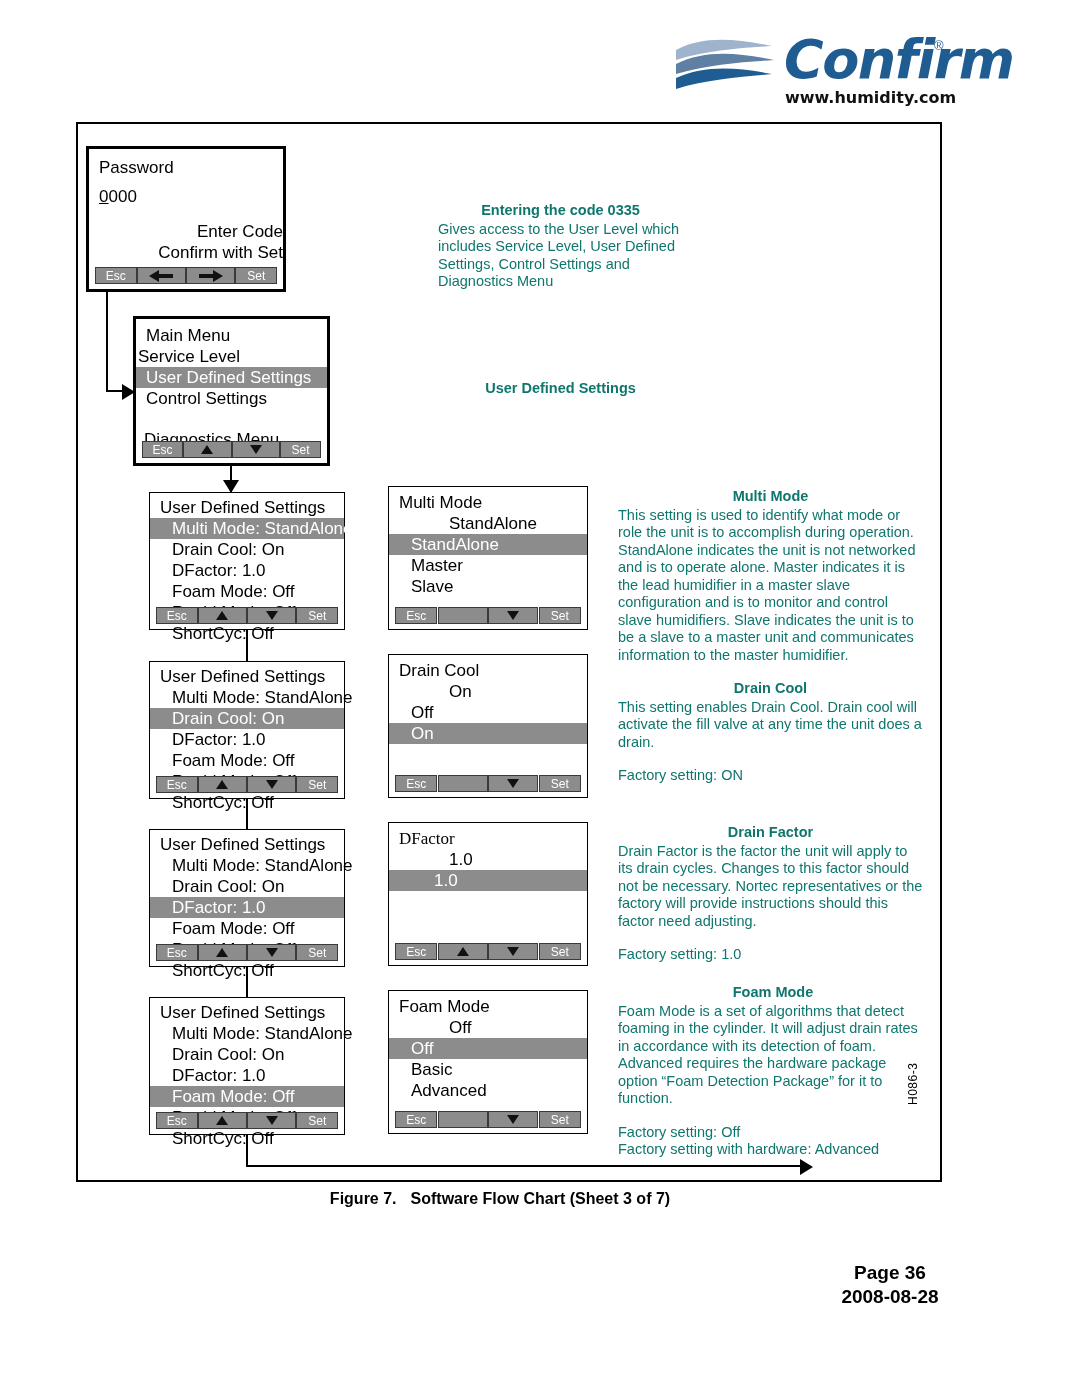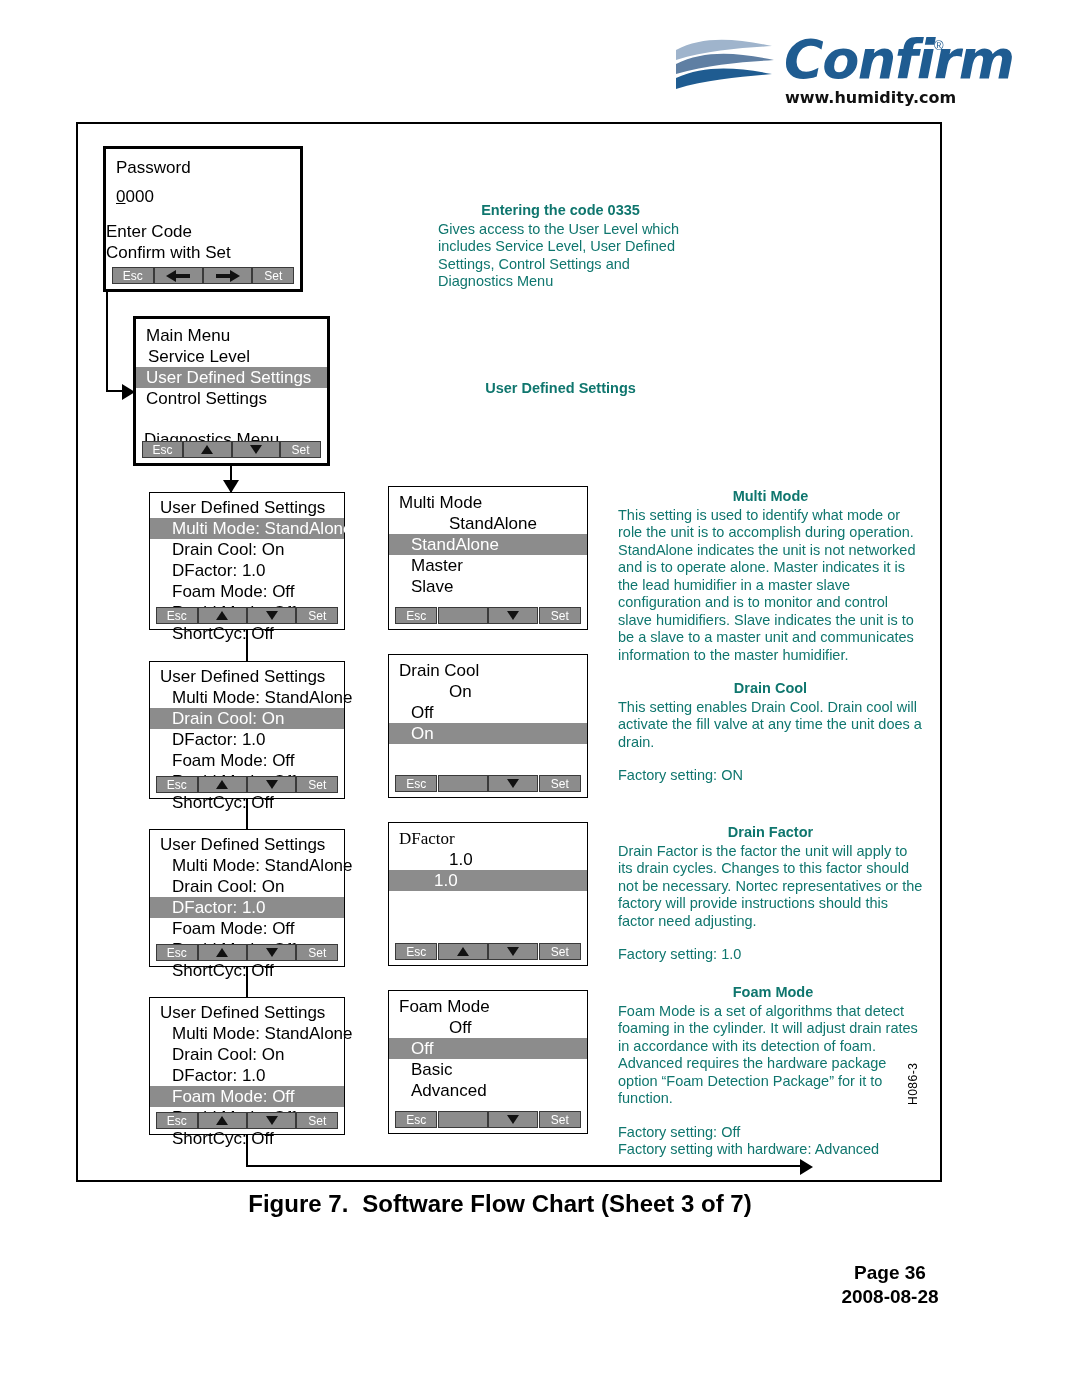--- a/index.html
+++ b/index.html
@@ -87,21 +87,21 @@
     white-space: nowrap;
   }
   .lcd-line.indent2 { padding-left: 60px; }
   .lcd-line.hl {
     background: #8c8c8c;
     color: #ffffff;
     padding-left: 22px;
     margin-left: 0;
   }
   .lcd-center {
-    text-align: left;
+    text-align: right;
     font-size: 17px;
     line-height: 21px;
   }
 
   
   .btn-row {
     position: absolute;
     left: 0;
     bottom: 5px;
     width: 100%;
@@ -181,21 +181,21 @@
     letter-spacing: 0.5px;
   }
 
   
   #caption {
     position: absolute;
     left: 0;
     top: 1190px;
     width: 1000px;
     text-align: center;
-    font-size: 24px;
+    font-size: 16px;
     font-weight: bold;
   }
   #caption .capnum { margin-right: 14px; }
   #footer {
     position: absolute;
     right: 70px;
     top: 1258px;
     text-align: center;
     width: 240px;
   }
@@ -216,21 +216,21 @@
     <path d="M4 30 C32 16, 64 18, 102 26 C72 28, 38 30, 4 40 Z" fill="#5f7fa3"></path>
     <path d="M4 44 C32 31, 64 33, 100 40 C70 43, 36 45, 4 55 Z" fill="#1f5c91"></path>
   </svg>
   <div class="logo-word">Confirm</div>
   <div class="logo-reg">®</div>
   <div class="logo-url">www.humidity.com</div>
 </div>
 
 <div id="figure-frame">
 
-  <div class="lcd thick" style="left:25px; top:22px; width:200px; height:146px;">
+  <div class="lcd thick" style="left:8px; top:22px; width:200px; height:146px;">
     <div class="lcd-title" style="padding-top:8px;">Password</div>
     <div class="lcd-line" style="padding-left:10px; padding-top:8px;">
       <span style="text-decoration:underline;">0</span><span>000</span>
     </div>
     <div class="lcd-center" style="margin-top:14px;">Enter Code</div>
     <div class="lcd-center">Confirm with Set</div>
     <div class="btn-row">
       <div class="key">Esc</div>
       <div class="key wide">
         <span class="shaftwrap">
@@ -247,21 +247,21 @@
       <div class="key">Set</div>
     </div>
   </div>
 
   <div class="ln-v" style="left:28px; top:168px; height:100px;"></div>
   <div class="ln-h" style="left:28px; top:266px; width:20px;"></div>
   <div class="tri-right" style="left:44px; top:260px;"></div>
 
   <div class="lcd thick" style="left:55px; top:192px; width:197px; height:150px;">
     <div class="lcd-title" style="padding-top:6px;">Main Menu</div>
-    <div class="lcd-line" style="padding-left:12px;">Service Level</div>
+    <div class="lcd-line" style="padding-left:2px;">Service Level</div>
     <div class="lcd-line hl" style="padding-left:10px;">User Defined Settings</div>
     <div class="lcd-line" style="padding-left:10px;">Control Settings</div>
     <div class="lcd-line" style="padding-left:8px;margin-top:20px;">Diagnostics Menu</div>
     <div class="btn-row">
       <div class="key">Esc</div>
       <div class="key wide">
           <span class="arr-up"></span>
         </div>
       <div class="key wide">
           <span class="arr-down"></span>

